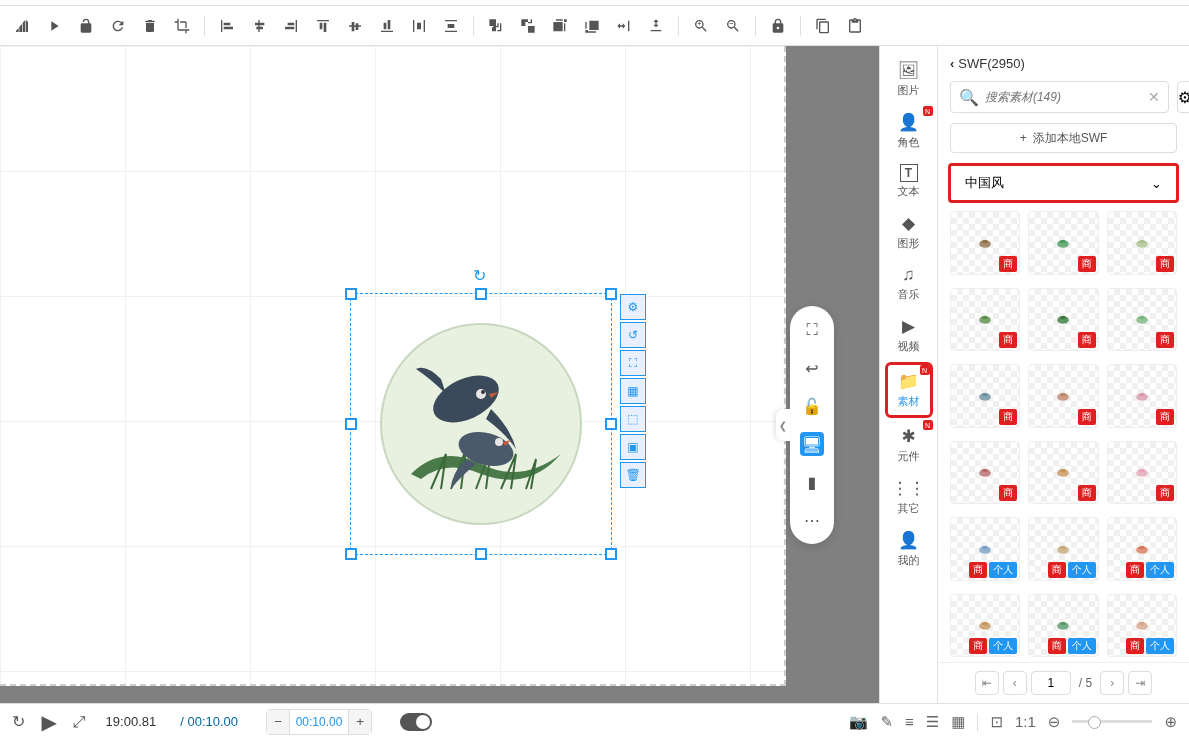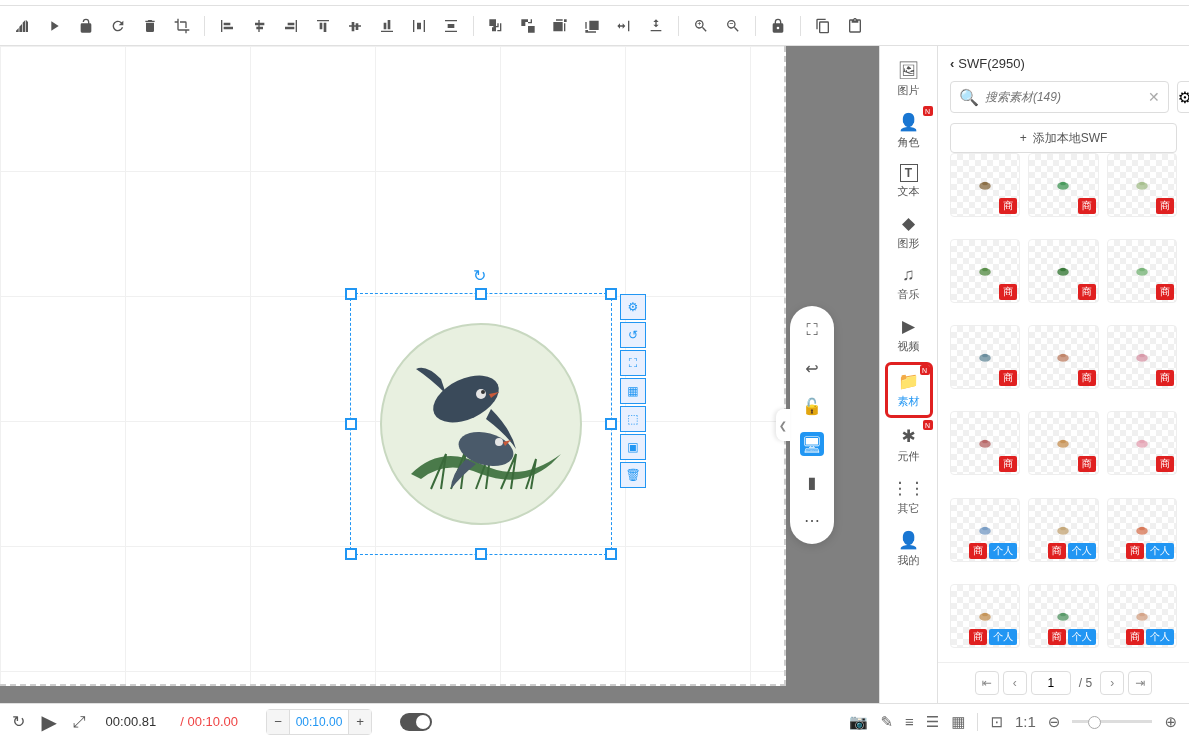--- a/index.html
+++ b/index.html
@@ -390,21 +390,21 @@
       cursor: pointer;
       color: #555;
       font-size: 16px;
     }
     .time-display {
       font-size: 13px;
       color: #333;
       margin: 0 4px;
     }
     .time-total {
-      color: #ef4444;
+      color: #0369a1;
     }
     .time-stepper {
       display: flex;
       align-items: center;
       border: 1px solid #ddd;
       border-radius: 4px;
       margin-left: 8px;
     }
     .time-stepper button {
       width: 22px;
@@ -727,20 +727,24 @@
         <span class="clear-btn">✕</span>
       </div>
       <div class="filter-btn">
         <span>⚙</span>
       </div>
     </div>
     <div class="add-local-btn">
       <span>+</span>
       <span>添加本地SWF</span>
     </div>
+    <div class="style-dropdown">
+      <span>中国风</span>
+      <span>⌄</span>
+    </div>
     <div class="asset-grid" id="asset-grid">
         <div class="asset-item">
           <div class="asset-thumb">
             <svg viewBox="0 0 50 50">
               <ellipse cx="25" cy="28" rx="18" ry="12" fill="#8b6f47" opacity="0.8"></ellipse>
               <path d="M15 20 Q25 10 35 20 Q30 28 25 25 Q20 28 15 20" fill="#8b6f47"></path>
             </svg>
           </div>
           <div class="asset-badges">
             <span class="asset-badge badge-商">商</span>
@@ -949,21 +953,21 @@
       <div class="page-btn">⇥</div>
     </div>
   </div>
 </div>
 
 <div class="bottom-bar">
   <div class="playback-controls">
     <span class="playback-btn">↻</span>
     <span class="playback-btn" style="font-size:20px">▶</span>
     <span class="playback-btn">⤢</span>
-    <span class="time-display">00:00.81</span>
+    <span class="time-display">19:00.81</span>
     <span class="time-display time-total">/ 00:10.00</span>
     <div class="time-stepper">
       <button>−</button>
       <input value="00:10.00" style="">
       <button>+</button>
     </div>
     <div class="toggle-switch"></div>
   </div>
   <div class="bottom-right-tools">
     <span class="bottom-tool">📷</span>

